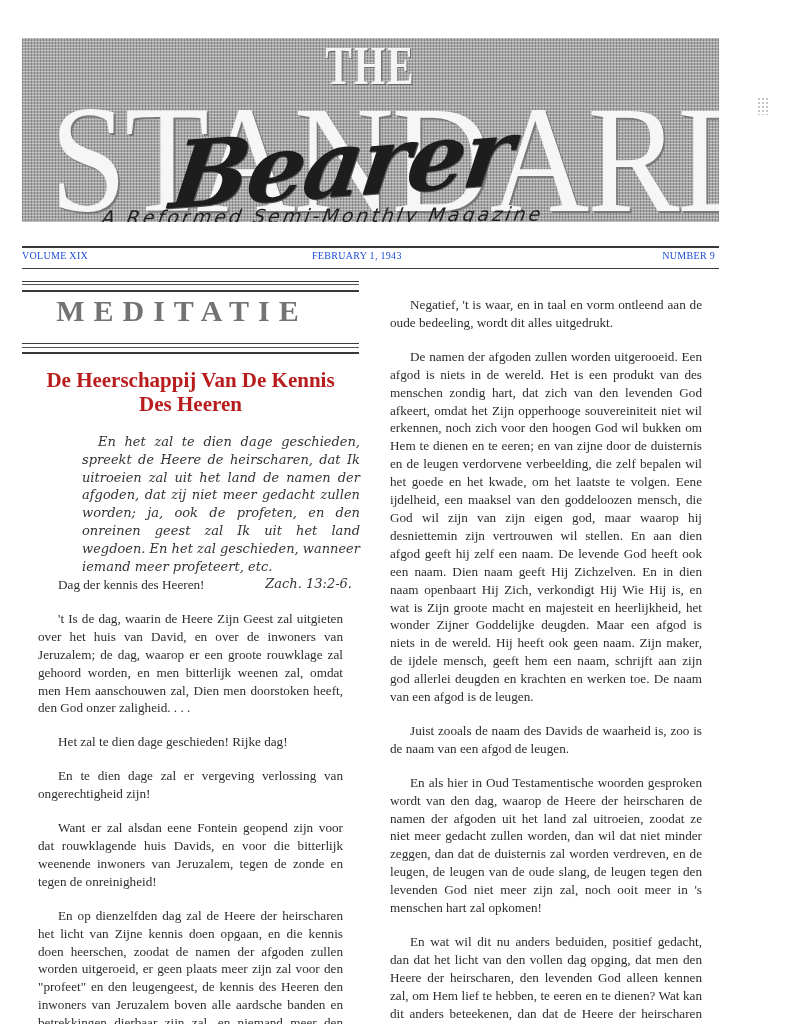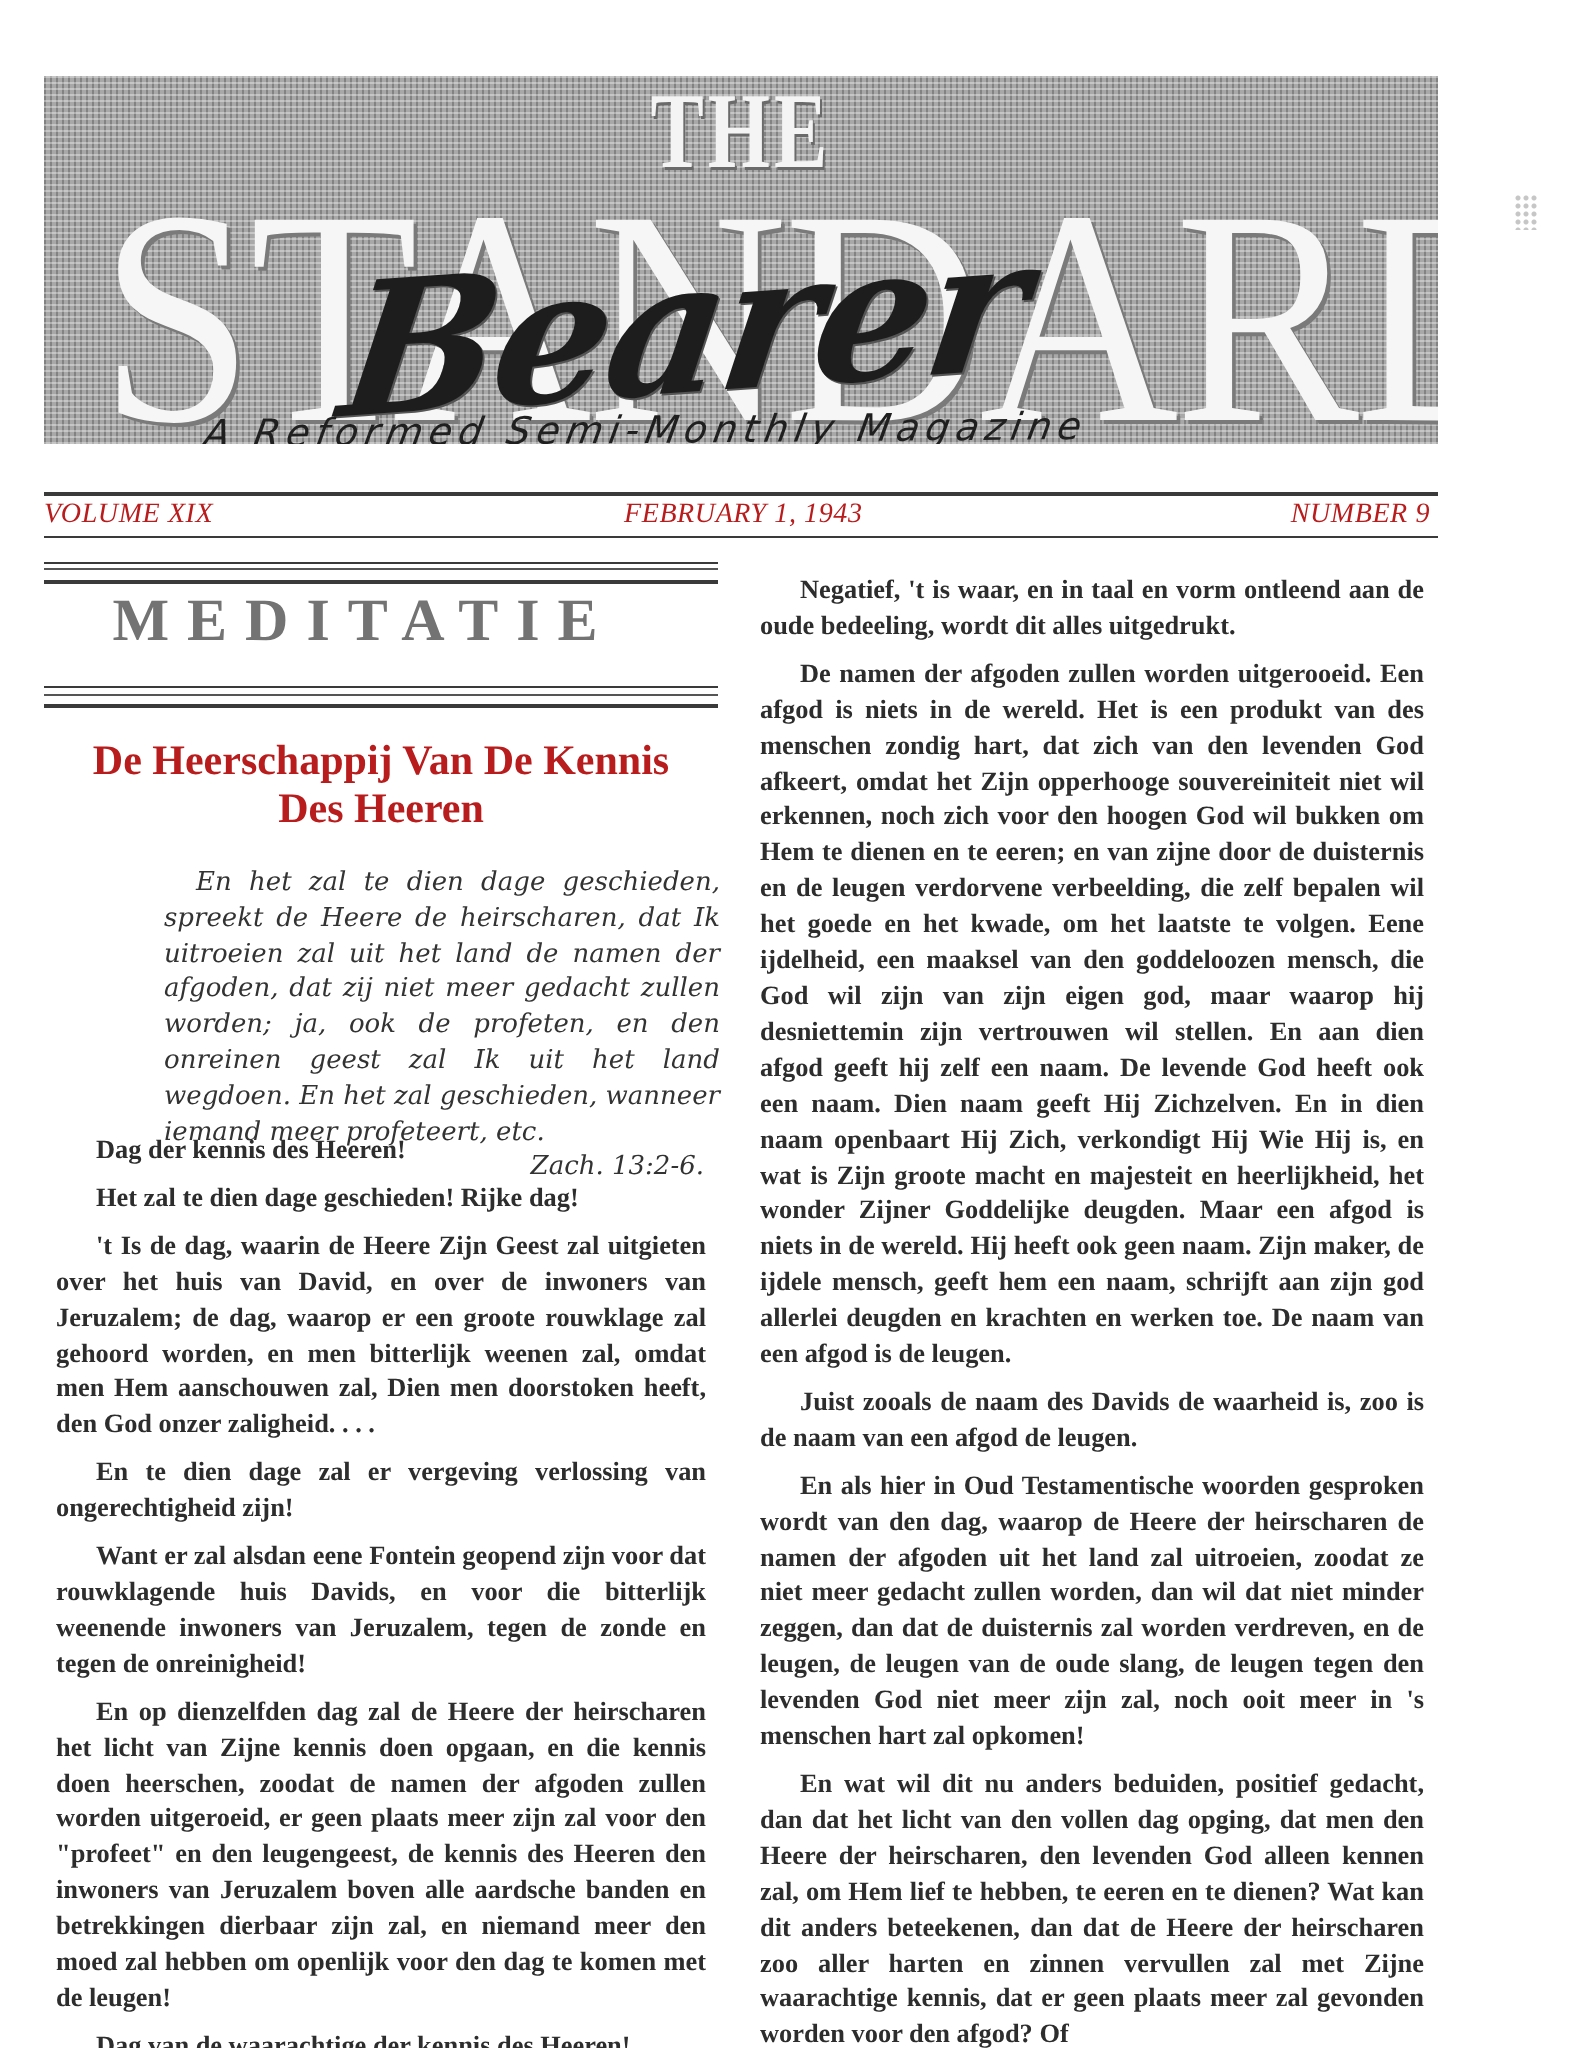--- a/index.html
+++ b/index.html
@@ -34,31 +34,31 @@
     position: absolute; left: 80px; top: 166px; width: 540px;
     font-family: "DejaVu Sans", sans-serif; font-style: italic; font-size: 19px; letter-spacing: 3px;
     color: #1f1f1f; transform: rotate(-0.5deg) skewX(-10deg); white-space: nowrap;
   }
   .speck { position: absolute; left: 757px; top: 97px; width: 12px; height: 18px;
     background: radial-gradient(circle, #b8b8b8 1px, transparent 1.5px) 0 0/4px 4px; opacity: 0.8; }
 
   
   .rule { position: absolute; background: #3a3a3a; }
   .dateline { position: absolute; top: 250px; left: 22px; width: 697px; height: 16px;
-    font-family: "Liberation Serif", serif; font-size: 14px; color: #b91c1c; letter-spacing: 0.3px; font-style: italic; }
+    font-family: "Liberation Serif", serif; font-size: 10px; color: #1d4ed8; letter-spacing: 0.3px; }
   .dateline span { position: absolute; top: 0; }
   .dl-vol { left: 0; }
   .dl-date { left: 290px; }
   .dl-num { right: 4px; }
 
   
   .col { position: absolute; font-family: "Liberation Serif", serif; font-size: 13.2px; line-height: 17.9px; color: #2d2d2d; text-align: justify; }
   .col-left { left: 22px; top: 560px; width: 337px; }
   .col-right { left: 374px; top: 280px; width: 344px; }
-  .col p { margin: 6px; text-indent: 20px; font-weight: bold; }
+  .col p { margin: 16px; text-indent: 20px; }
 
   .section-title { position: absolute; left: 22px; top: 294px; width: 320px; text-align: center;
     font-family: "Liberation Serif", serif; font-weight: bold; font-size: 30px; letter-spacing: 9px; color: #737373; }
   .article-title { position: absolute; left: 22px; top: 368px; width: 337px; text-align: center;
     font-family: "Liberation Serif", serif; font-weight: bold; font-size: 21px; line-height: 24px; color: #b91c1c; }
   .epigraph { position: absolute; left: 82px; top: 433px; width: 278px;
     font-family: "DejaVu Serif", serif; font-style: italic; font-size: 13px; line-height: 17.8px; color: #333; text-align: justify; }
   .epigraph p { margin: 0; text-indent: 16px; }
   .epigraph .cite { text-align: right; padding-right: 8px; }
 </style>
@@ -96,22 +96,22 @@
   <div>Des Heeren</div>
 </div>
 
 <div class="epigraph">
   <p>En het zal te dien dage geschieden, spreekt de Heere de heirscharen, dat Ik uitroeien zal uit het land de namen der afgoden, dat zij niet meer gedacht zullen worden; ja, ook de profeten, en den onreinen geest zal Ik uit het land wegdoen. En het zal geschieden, wanneer iemand meer profeteert, etc.</p>
   <p class="cite">Zach. 13:2-6.</p>
 </div>
 
 <div class="col col-left">
   <p>Dag der kennis des Heeren!</p>
+  <p>'t Is de dag, waarin de Heere Zijn Geest zal uitgieten over het huis van David, en over de inwoners van Jeruzalem; de dag, waarop er een groote rouwklage zal gehoord worden, en men bitterlijk weenen zal, omdat men Hem aanschouwen zal, Dien men doorstoken heeft, den God onzer zaligheid. . . .</p>
   <p>Het zal te dien dage geschieden! Rijke dag!</p>
-  <p>'t Is de dag, waarin de Heere Zijn Geest zal uitgieten over het huis van David, en over de inwoners van Jeruzalem; de dag, waarop er een groote rouwklage zal gehoord worden, en men bitterlijk weenen zal, omdat men Hem aanschouwen zal, Dien men doorstoken heeft, den God onzer zaligheid. . . .</p>
   <p>En te dien dage zal er vergeving verlossing van ongerechtigheid zijn!</p>
   <p>Want er zal alsdan eene Fontein geopend zijn voor dat rouwklagende huis Davids, en voor die bitterlijk weenende inwoners van Jeruzalem, tegen de zonde en tegen de onreinigheid!</p>
   <p>En op dienzelfden dag zal de Heere der heirscharen het licht van Zijne kennis doen opgaan, en die kennis doen heerschen, zoodat de namen der afgoden zullen worden uitgeroeid, er geen plaats meer zijn zal voor den "profeet" en den leugengeest, de kennis des Heeren den inwoners van Jeruzalem boven alle aardsche banden en betrekkingen dierbaar zijn zal, en niemand meer den moed zal hebben om openlijk voor den dag te komen met de leugen!</p>
   <p>Dag van de waarachtige der kennis des Heeren!</p>
 </div>
 
 <div class="col col-right">
   <p>Negatief, 't is waar, en in taal en vorm ontleend aan de oude bedeeling, wordt dit alles uitgedrukt.</p>
   <p>De namen der afgoden zullen worden uitgerooeid. Een afgod is niets in de wereld. Het is een produkt van des menschen zondig hart, dat zich van den levenden God afkeert, omdat het Zijn opperhooge souvereiniteit niet wil erkennen, noch zich voor den hoogen God wil bukken om Hem te dienen en te eeren; en van zijne door de duisternis en de leugen verdorvene verbeelding, die zelf bepalen wil het goede en het kwade, om het laatste te volgen. Eene ijdelheid, een maaksel van den goddeloozen mensch, die God wil zijn van zijn eigen god, maar waarop hij desniettemin zijn vertrouwen wil stellen. En aan dien afgod geeft hij zelf een naam. De levende God heeft ook een naam. Dien naam geeft Hij Zichzelven. En in dien naam openbaart Hij Zich, verkondigt Hij Wie Hij is, en wat is Zijn groote macht en majesteit en heerlijkheid, het wonder Zijner Goddelijke deugden. Maar een afgod is niets in de wereld. Hij heeft ook geen naam. Zijn maker, de ijdele mensch, geeft hem een naam, schrijft aan zijn god allerlei deugden en krachten en werken toe. De naam van een afgod is de leugen.</p>
   <p>Juist zooals de naam des Davids de waarheid is, zoo is de naam van een afgod de leugen.</p>

